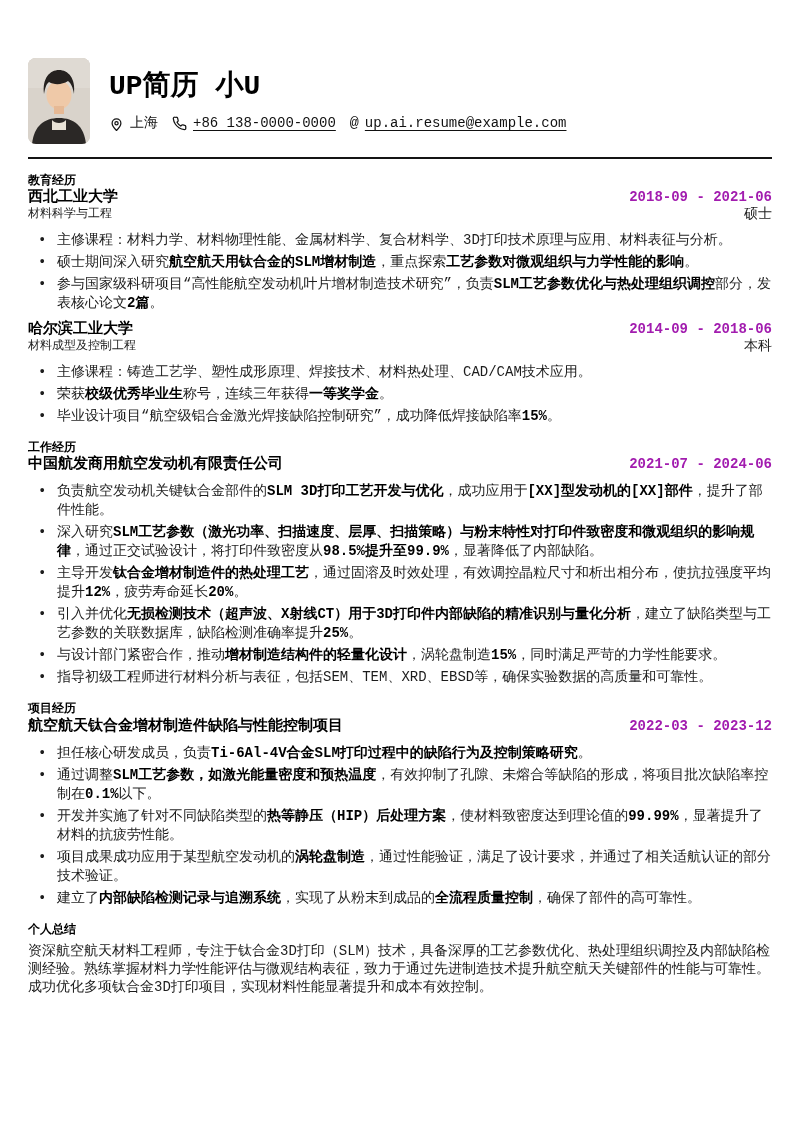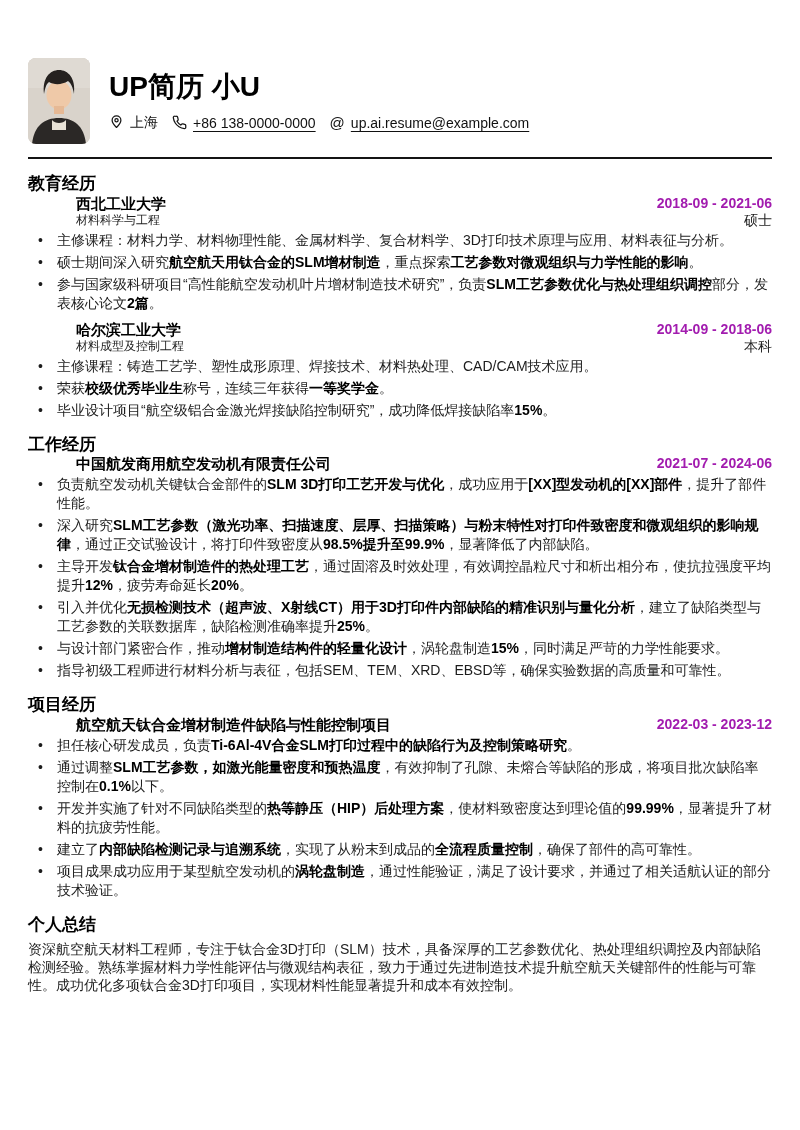--- a/index.html
+++ b/index.html
@@ -1,45 +1,45 @@
 <!DOCTYPE html>
 <html lang="zh"><head>
 <meta charset="utf-8">
 <style>
   html,body{margin:0;padding:0;background:#ffffff;}
   body{font-family:"Liberation Sans","DejaVu Sans",sans-serif;color:#1c1c1c;}
   .page{width:800px;height:998px;overflow:hidden;box-sizing:border-box;
-        padding:58px 28px 0 28px;background:#fff;position:relative;}
+        padding:58px 28px 0 28px;background:#fff;position:relative;font-family:Liberation Mono, monospace;}
 
   
   .header{display:flex;align-items:center;gap:19px;}
   .photo{width:62px;height:86px;border-radius:8px;overflow:hidden;flex:0 0 auto;background:#d8d2ca;}
   .photo svg{display:block;width:100%;height:100%;}
   .id-block{padding-top:2px;}
   .name{margin:0 0 12px 0;font-size:28px;line-height:1.05;font-weight:700;color:#000;}
   .contact{display:flex;align-items:center;font-size:14px;color:#111;}
-  .c-grp{display:flex;align-items:flex-start;gap:6px;margin-right:14px;}
+  .c-grp{display:flex;align-items:flex-end;gap:6px;margin-right:14px;}
   .c-grp svg{width:15px;height:15px;display:block;}
   .at-glyph{font-size:15px;line-height:1;}
   a.link{color:inherit;text-decoration:underline;text-underline-offset:3px;text-decoration-thickness:1.2px;}
   .plain{text-decoration:none;}
 
   .divider{border:none;border-top:2px solid #141414;margin:13px 0 0 0;}
 
   
   .section{margin-top:16px;}
-  .section-title{font-size:17px;font-weight:700;color:#000;margin:0 0 1px 0;line-height:1.1;}
+  .section-title{font-size:12px;font-weight:700;color:#000;margin:0 0 1px 0;line-height:1.1;}
   .entry + .entry{margin-top:8px;}
-  .row{display:flex;justify-content:space-between;align-items:center;margin-left:48px;}
+  .row{display:flex;justify-content:space-between;align-items:center;}
   .entry-heading{font-size:15px;font-weight:700;color:#000;line-height:17px;}
   .entry-date{font-size:14px;font-weight:700;color:#a21caf;line-height:17px;white-space:nowrap;}
   .entry-sub{font-size:12px;line-height:16px;}
   .entry-subright{font-size:14px;line-height:16px;white-space:nowrap;}
 
-  ul.bullets{list-style:none;margin:3px 0 0 0;padding:0;}
+  ul.bullets{list-style:none;margin:9px 0 0 0;padding:0;}
   .bullets li{position:relative;padding-left:29px;font-size:14px;line-height:19px;margin-bottom:3px;}
   .bullets li::before{content:"•";position:absolute;left:10px;top:0;font-size:14px;}
   .bullets b, .summary b{font-weight:700;color:#000;}
 
   .summary{font-size:14px;line-height:18px;margin:5px 0 0 0;}
 
   
   .skill-group{margin-top:2px;}
   .skill-name{font-size:15px;font-weight:700;color:#6d28d9;margin:0;line-height:16px;}
   .dots{display:flex;gap:7px;margin:7px 0 6px 0;}
@@ -146,22 +146,22 @@
         <h2 class="section-title">项目经历</h2>
         <div class="entry">
           <div class="row">
             <span class="entry-heading">航空航天钛合金增材制造件缺陷与性能控制项目</span>
             <span class="entry-date">2022-03 - 2023-12</span>
           </div>
           <ul class="bullets">
             <li><span>担任核心研发成员，负责</span><b>Ti-6Al-4V合金SLM打印过程中的缺陷行为及控制策略研究</b><span>。</span></li>
             <li><span>通过调整</span><b>SLM工艺参数，如激光能量密度和预热温度</b><span>，有效抑制了孔隙、未熔合等缺陷的形成，将项目批次缺陷率控制在</span><b>0.1%</b><span>以下。</span></li>
             <li><span>开发并实施了针对不同缺陷类型的</span><b>热等静压（HIP）后处理方案</b><span>，使材料致密度达到理论值的</span><b>99.99%</b><span>，显著提升了材料的抗疲劳性能。</span></li>
+            <li><span>项目成果成功应用于某型航空发动机的</span><b>涡轮盘制造</b><span>，通过性能验证，满足了设计要求，并通过了相关适航认证的部分技术验证。</span></li>
             <li><span>建立了</span><b>内部缺陷检测记录与追溯系统</b><span>，实现了从粉末到成品的</span><b>全流程质量控制</b><span>，确保了部件的高可靠性。</span></li>
-            <li><span>项目成果成功应用于某型航空发动机的</span><b>涡轮盘制造</b><span>，通过性能验证，满足了设计要求，并通过了相关适航认证的部分技术验证。</span></li>
           </ul>
         </div>
       </section>
       <section class="section">
         <h2 class="section-title">个人总结</h2>
         <p class="summary">资深航空航天材料工程师，专注于钛合金3D打印（SLM）技术，具备深厚的工艺参数优化、热处理组织调控及内部缺陷检测经验。熟练掌握材料力学性能评估与微观结构表征，致力于通过先进制造技术提升航空航天关键部件的性能与可靠性。成功优化多项钛合金3D打印项目，实现材料性能显著提升和成本有效控制。</p>
       </section>
       <section class="section">
         <h2 class="section-title">技能</h2>
         <div class="skill-group">

